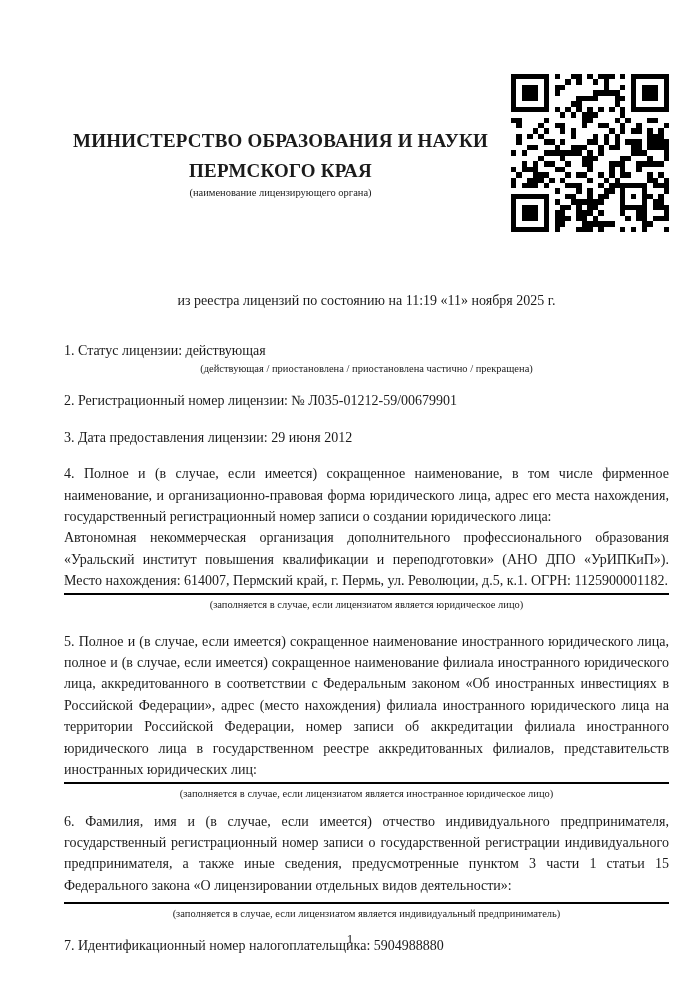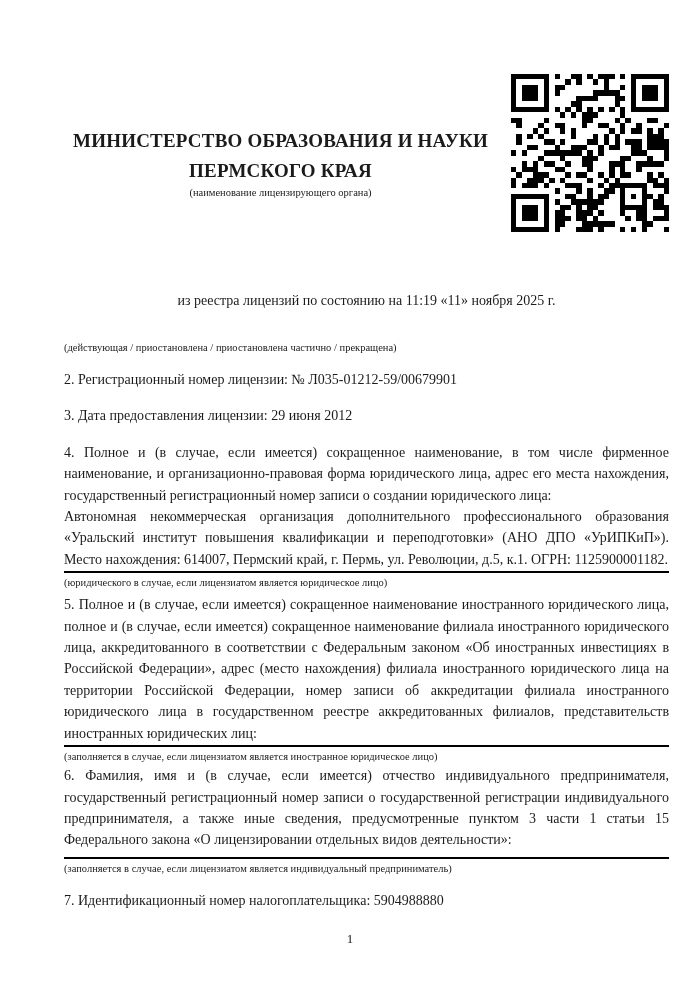--- a/index.html
+++ b/index.html
@@ -46,41 +46,41 @@
   .qr svg { width: 158px; height: 158px; display: block; shape-rendering: crispEdges; }
   
   .doc-title {
     margin-top: 58px;
     text-align: center;
     font-size: 14px;
     line-height: 22px;
   }
   
   .item { margin-top: 15px; }
-  .item.gap-sm { margin-top: 5px; }
-  .item.gap-md { margin-top: 2px; }
+  .item.gap-sm { margin-top: 20px; }
+  .item.gap-md { margin-top: 11px; }
   .item.gap-first { margin-top: 28px; }
   .item p {
     font-size: 14px;
     line-height: 21.4px;
     text-align: justify;
     text-align-last: left;
   }
   .item p.plain { text-align: left; }
   .fill-line {
     border: none;
     border-top: 2px solid #000000;
     margin: 1px 0 2px 0;
     height: 0;
   }
   .fill-line.after-gap { margin-top: 6px; }
   .caption {
     font-size: 10.5px;
     line-height: 12px;
-    text-align: left;
+    text-align: center;
     padding-top: 2px;
   }
   
   .footer {
     position: absolute;
     left: 0; right: 0;
     top: 931px;
     text-align: center;
     font-size: 13px;
   }
@@ -101,36 +101,37 @@
           <path d="M0 0h1v1h-1zM1 0h1v1h-1zM2 0h1v1h-1zM3 0h1v1h-1zM4 0h1v1h-1zM5 0h1v1h-1zM6 0h1v1h-1zM8 0h1v1h-1zM11 0h1v1h-1zM12 0h1v1h-1zM14 0h1v1h-1zM16 0h1v1h-1zM17 0h1v1h-1zM18 0h1v1h-1zM20 0h1v1h-1zM22 0h1v1h-1zM23 0h1v1h-1zM24 0h1v1h-1zM25 0h1v1h-1zM26 0h1v1h-1zM27 0h1v1h-1zM28 0h1v1h-1zM0 1h1v1h-1zM6 1h1v1h-1zM10 1h1v1h-1zM12 1h1v1h-1zM15 1h1v1h-1zM17 1h1v1h-1zM22 1h1v1h-1zM28 1h1v1h-1zM0 2h1v1h-1zM2 2h1v1h-1zM3 2h1v1h-1zM4 2h1v1h-1zM6 2h1v1h-1zM8 2h1v1h-1zM9 2h1v1h-1zM17 2h1v1h-1zM20 2h1v1h-1zM22 2h1v1h-1zM24 2h1v1h-1zM25 2h1v1h-1zM26 2h1v1h-1zM28 2h1v1h-1zM0 3h1v1h-1zM2 3h1v1h-1zM3 3h1v1h-1zM4 3h1v1h-1zM6 3h1v1h-1zM8 3h1v1h-1zM15 3h1v1h-1zM16 3h1v1h-1zM17 3h1v1h-1zM18 3h1v1h-1zM19 3h1v1h-1zM22 3h1v1h-1zM24 3h1v1h-1zM25 3h1v1h-1zM26 3h1v1h-1zM28 3h1v1h-1zM0 4h1v1h-1zM2 4h1v1h-1zM3 4h1v1h-1zM4 4h1v1h-1zM6 4h1v1h-1zM12 4h1v1h-1zM13 4h1v1h-1zM14 4h1v1h-1zM15 4h1v1h-1zM19 4h1v1h-1zM20 4h1v1h-1zM22 4h1v1h-1zM24 4h1v1h-1zM25 4h1v1h-1zM26 4h1v1h-1zM28 4h1v1h-1zM0 5h1v1h-1zM6 5h1v1h-1zM11 5h1v1h-1zM12 5h1v1h-1zM19 5h1v1h-1zM22 5h1v1h-1zM28 5h1v1h-1zM0 6h1v1h-1zM1 6h1v1h-1zM2 6h1v1h-1zM3 6h1v1h-1zM4 6h1v1h-1zM5 6h1v1h-1zM6 6h1v1h-1zM8 6h1v1h-1zM10 6h1v1h-1zM12 6h1v1h-1zM14 6h1v1h-1zM16 6h1v1h-1zM18 6h1v1h-1zM20 6h1v1h-1zM22 6h1v1h-1zM23 6h1v1h-1zM24 6h1v1h-1zM25 6h1v1h-1zM26 6h1v1h-1zM27 6h1v1h-1zM28 6h1v1h-1zM9 7h1v1h-1zM11 7h1v1h-1zM13 7h1v1h-1zM14 7h1v1h-1zM15 7h1v1h-1zM20 7h1v1h-1zM0 8h1v1h-1zM1 8h1v1h-1zM6 8h1v1h-1zM13 8h1v1h-1zM14 8h1v1h-1zM19 8h1v1h-1zM21 8h1v1h-1zM25 8h1v1h-1zM26 8h1v1h-1zM1 9h1v1h-1zM5 9h1v1h-1zM8 9h1v1h-1zM9 9h1v1h-1zM13 9h1v1h-1zM16 9h1v1h-1zM17 9h1v1h-1zM20 9h1v1h-1zM23 9h1v1h-1zM28 9h1v1h-1zM4 10h1v1h-1zM6 10h1v1h-1zM9 10h1v1h-1zM11 10h1v1h-1zM18 10h1v1h-1zM20 10h1v1h-1zM22 10h1v1h-1zM23 10h1v1h-1zM25 10h1v1h-1zM27 10h1v1h-1zM1 11h1v1h-1zM3 11h1v1h-1zM5 11h1v1h-1zM11 11h1v1h-1zM15 11h1v1h-1zM17 11h1v1h-1zM19 11h1v1h-1zM25 11h1v1h-1zM26 11h1v1h-1zM27 11h1v1h-1zM1 12h1v1h-1zM6 12h1v1h-1zM7 12h1v1h-1zM9 12h1v1h-1zM14 12h1v1h-1zM15 12h1v1h-1zM17 12h1v1h-1zM19 12h1v1h-1zM21 12h1v1h-1zM22 12h1v1h-1zM23 12h1v1h-1zM25 12h1v1h-1zM26 12h1v1h-1zM27 12h1v1h-1zM28 12h1v1h-1zM3 13h1v1h-1zM4 13h1v1h-1zM8 13h1v1h-1zM11 13h1v1h-1zM12 13h1v1h-1zM13 13h1v1h-1zM16 13h1v1h-1zM18 13h1v1h-1zM19 13h1v1h-1zM22 13h1v1h-1zM23 13h1v1h-1zM25 13h1v1h-1zM26 13h1v1h-1zM27 13h1v1h-1zM28 13h1v1h-1zM0 14h1v1h-1zM2 14h1v1h-1zM6 14h1v1h-1zM7 14h1v1h-1zM8 14h1v1h-1zM9 14h1v1h-1zM10 14h1v1h-1zM11 14h1v1h-1zM12 14h1v1h-1zM14 14h1v1h-1zM16 14h1v1h-1zM22 14h1v1h-1zM23 14h1v1h-1zM24 14h1v1h-1zM28 14h1v1h-1zM5 15h1v1h-1zM9 15h1v1h-1zM13 15h1v1h-1zM14 15h1v1h-1zM15 15h1v1h-1zM20 15h1v1h-1zM21 15h1v1h-1zM25 15h1v1h-1zM28 15h1v1h-1zM2 16h1v1h-1zM4 16h1v1h-1zM6 16h1v1h-1zM7 16h1v1h-1zM10 16h1v1h-1zM13 16h1v1h-1zM14 16h1v1h-1zM18 16h1v1h-1zM19 16h1v1h-1zM20 16h1v1h-1zM23 16h1v1h-1zM24 16h1v1h-1zM25 16h1v1h-1zM26 16h1v1h-1zM27 16h1v1h-1zM0 17h1v1h-1zM2 17h1v1h-1zM3 17h1v1h-1zM4 17h1v1h-1zM8 17h1v1h-1zM9 17h1v1h-1zM14 17h1v1h-1zM18 17h1v1h-1zM20 17h1v1h-1zM23 17h1v1h-1zM1 18h1v1h-1zM4 18h1v1h-1zM5 18h1v1h-1zM6 18h1v1h-1zM10 18h1v1h-1zM12 18h1v1h-1zM13 18h1v1h-1zM16 18h1v1h-1zM18 18h1v1h-1zM20 18h1v1h-1zM21 18h1v1h-1zM25 18h1v1h-1zM27 18h1v1h-1zM0 19h1v1h-1zM3 19h1v1h-1zM4 19h1v1h-1zM5 19h1v1h-1zM7 19h1v1h-1zM9 19h1v1h-1zM14 19h1v1h-1zM17 19h1v1h-1zM19 19h1v1h-1zM25 19h1v1h-1zM26 19h1v1h-1zM28 19h1v1h-1zM0 20h1v1h-1zM2 20h1v1h-1zM3 20h1v1h-1zM4 20h1v1h-1zM6 20h1v1h-1zM10 20h1v1h-1zM11 20h1v1h-1zM12 20h1v1h-1zM16 20h1v1h-1zM18 20h1v1h-1zM19 20h1v1h-1zM20 20h1v1h-1zM21 20h1v1h-1zM22 20h1v1h-1zM23 20h1v1h-1zM24 20h1v1h-1zM26 20h1v1h-1zM27 20h1v1h-1zM28 20h1v1h-1zM8 21h1v1h-1zM12 21h1v1h-1zM14 21h1v1h-1zM17 21h1v1h-1zM18 21h1v1h-1zM20 21h1v1h-1zM24 21h1v1h-1zM28 21h1v1h-1zM0 22h1v1h-1zM1 22h1v1h-1zM2 22h1v1h-1zM3 22h1v1h-1zM4 22h1v1h-1zM5 22h1v1h-1zM6 22h1v1h-1zM10 22h1v1h-1zM11 22h1v1h-1zM14 22h1v1h-1zM16 22h1v1h-1zM17 22h1v1h-1zM20 22h1v1h-1zM22 22h1v1h-1zM24 22h1v1h-1zM25 22h1v1h-1zM27 22h1v1h-1zM0 23h1v1h-1zM6 23h1v1h-1zM8 23h1v1h-1zM11 23h1v1h-1zM12 23h1v1h-1zM13 23h1v1h-1zM14 23h1v1h-1zM15 23h1v1h-1zM16 23h1v1h-1zM20 23h1v1h-1zM24 23h1v1h-1zM26 23h1v1h-1zM27 23h1v1h-1zM0 24h1v1h-1zM2 24h1v1h-1zM3 24h1v1h-1zM4 24h1v1h-1zM6 24h1v1h-1zM9 24h1v1h-1zM10 24h1v1h-1zM12 24h1v1h-1zM14 24h1v1h-1zM15 24h1v1h-1zM20 24h1v1h-1zM21 24h1v1h-1zM22 24h1v1h-1zM23 24h1v1h-1zM24 24h1v1h-1zM26 24h1v1h-1zM27 24h1v1h-1zM28 24h1v1h-1zM0 25h1v1h-1zM2 25h1v1h-1zM3 25h1v1h-1zM4 25h1v1h-1zM6 25h1v1h-1zM8 25h1v1h-1zM9 25h1v1h-1zM12 25h1v1h-1zM13 25h1v1h-1zM14 25h1v1h-1zM16 25h1v1h-1zM20 25h1v1h-1zM23 25h1v1h-1zM24 25h1v1h-1zM28 25h1v1h-1zM0 26h1v1h-1zM2 26h1v1h-1zM3 26h1v1h-1zM4 26h1v1h-1zM6 26h1v1h-1zM8 26h1v1h-1zM9 26h1v1h-1zM10 26h1v1h-1zM12 26h1v1h-1zM13 26h1v1h-1zM15 26h1v1h-1zM21 26h1v1h-1zM23 26h1v1h-1zM24 26h1v1h-1zM26 26h1v1h-1zM27 26h1v1h-1zM28 26h1v1h-1zM0 27h1v1h-1zM6 27h1v1h-1zM8 27h1v1h-1zM9 27h1v1h-1zM13 27h1v1h-1zM14 27h1v1h-1zM15 27h1v1h-1zM16 27h1v1h-1zM17 27h1v1h-1zM18 27h1v1h-1zM24 27h1v1h-1zM25 27h1v1h-1zM0 28h1v1h-1zM1 28h1v1h-1zM2 28h1v1h-1zM3 28h1v1h-1zM4 28h1v1h-1zM5 28h1v1h-1zM6 28h1v1h-1zM8 28h1v1h-1zM12 28h1v1h-1zM13 28h1v1h-1zM14 28h1v1h-1zM16 28h1v1h-1zM20 28h1v1h-1zM22 28h1v1h-1zM24 28h1v1h-1zM28 28h1v1h-1z" fill="#000000"></path>
         </svg>
     </div>
   </div>
 
   <div class="doc-title">
     <div>из реестра лицензий по состоянию на 11:19 «11» ноября 2025 г.</div>
   </div>
 
   <div class="item gap-first">
+    <p class="plain">1. Статус лицензии: действующая</p>
     <div class="caption">(действующая / приостановлена / приостановлена частично / прекращена)</div>
   </div>
 
   <div class="item">
     <p class="plain">2. Регистрационный номер лицензии: № Л035-01212-59/00679901</p>
   </div>
 
   <div class="item">
     <p class="plain">3. Дата предоставления лицензии: 29 июня 2012</p>
   </div>
 
   <div class="item">
     <p>4. Полное и (в случае, если имеется) сокращенное наименование, в том числе фирменное наименование, и организационно-правовая форма юридического лица, адрес его места нахождения, государственный регистрационный номер записи о создании юридического лица:</p>
     <p>Автономная некоммерческая организация дополнительного профессионального образования «Уральский институт повышения квалификации и переподготовки» (АНО ДПО «УрИПКиП»). Место нахождения: 614007, Пермский край, г. Пермь, ул. Революции, д.5, к.1. ОГРН: 1125900001182.</p>
     <hr class="fill-line">
-    <div class="caption">(юридического в случае, если лицензиатом является юридическое лицо)</div>
+    <div class="caption">(заполняется в случае, если лицензиатом является юридическое лицо)</div>
   </div>
 
   <div class="item gap-sm">
     <p>5. Полное и (в случае, если имеется) сокращенное наименование иностранного юридического лица, полное и (в случае, если имеется) сокращенное наименование филиала иностранного юридического лица, аккредитованного в соответствии с Федеральным законом «Об иностранных инвестициях в Российской Федерации», адрес (место нахождения) филиала иностранного юридического лица на территории Российской Федерации, номер записи об аккредитации филиала иностранного юридического лица в государственном реестре аккредитованных филиалов, представительств иностранных юридических лиц:</p>
     <hr class="fill-line">
     <div class="caption">(заполняется в случае, если лицензиатом является иностранное юридическое лицо)</div>
   </div>
 
   <div class="item gap-md">
     <p>6. Фамилия, имя и (в случае, если имеется) отчество индивидуального предпринимателя, государственный регистрационный номер записи о государственной регистрации индивидуального предпринимателя, а также иные сведения, предусмотренные пунктом 3 части 1 статьи 15 Федерального закона «О лицензировании отдельных видов деятельности»:</p>

